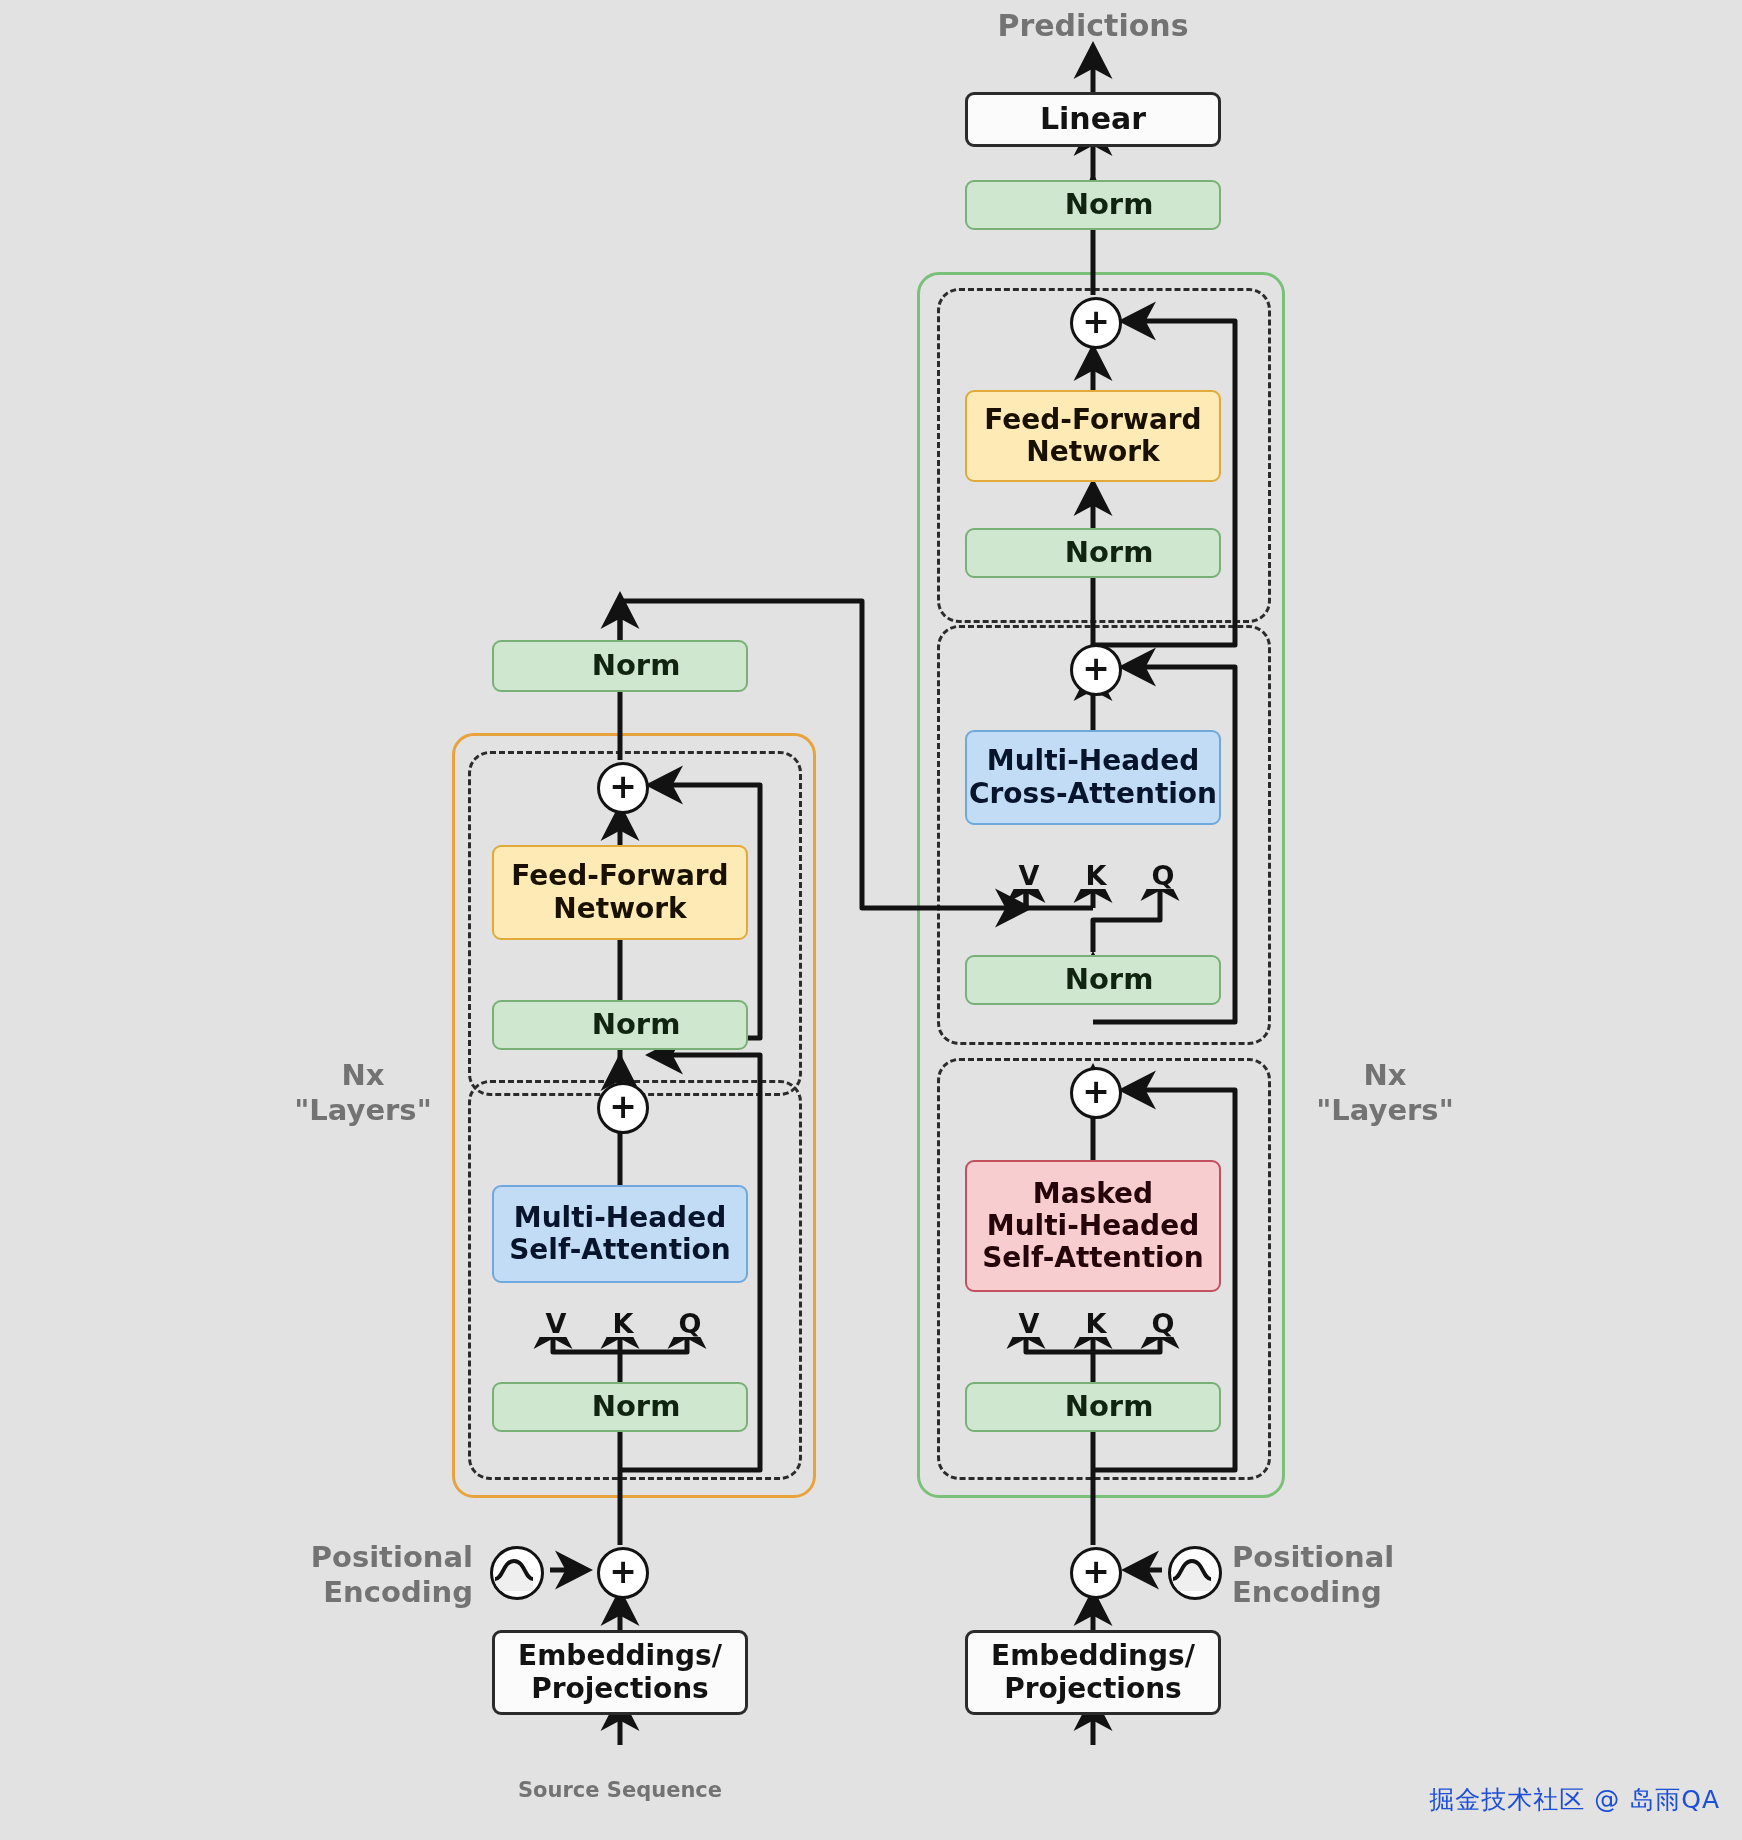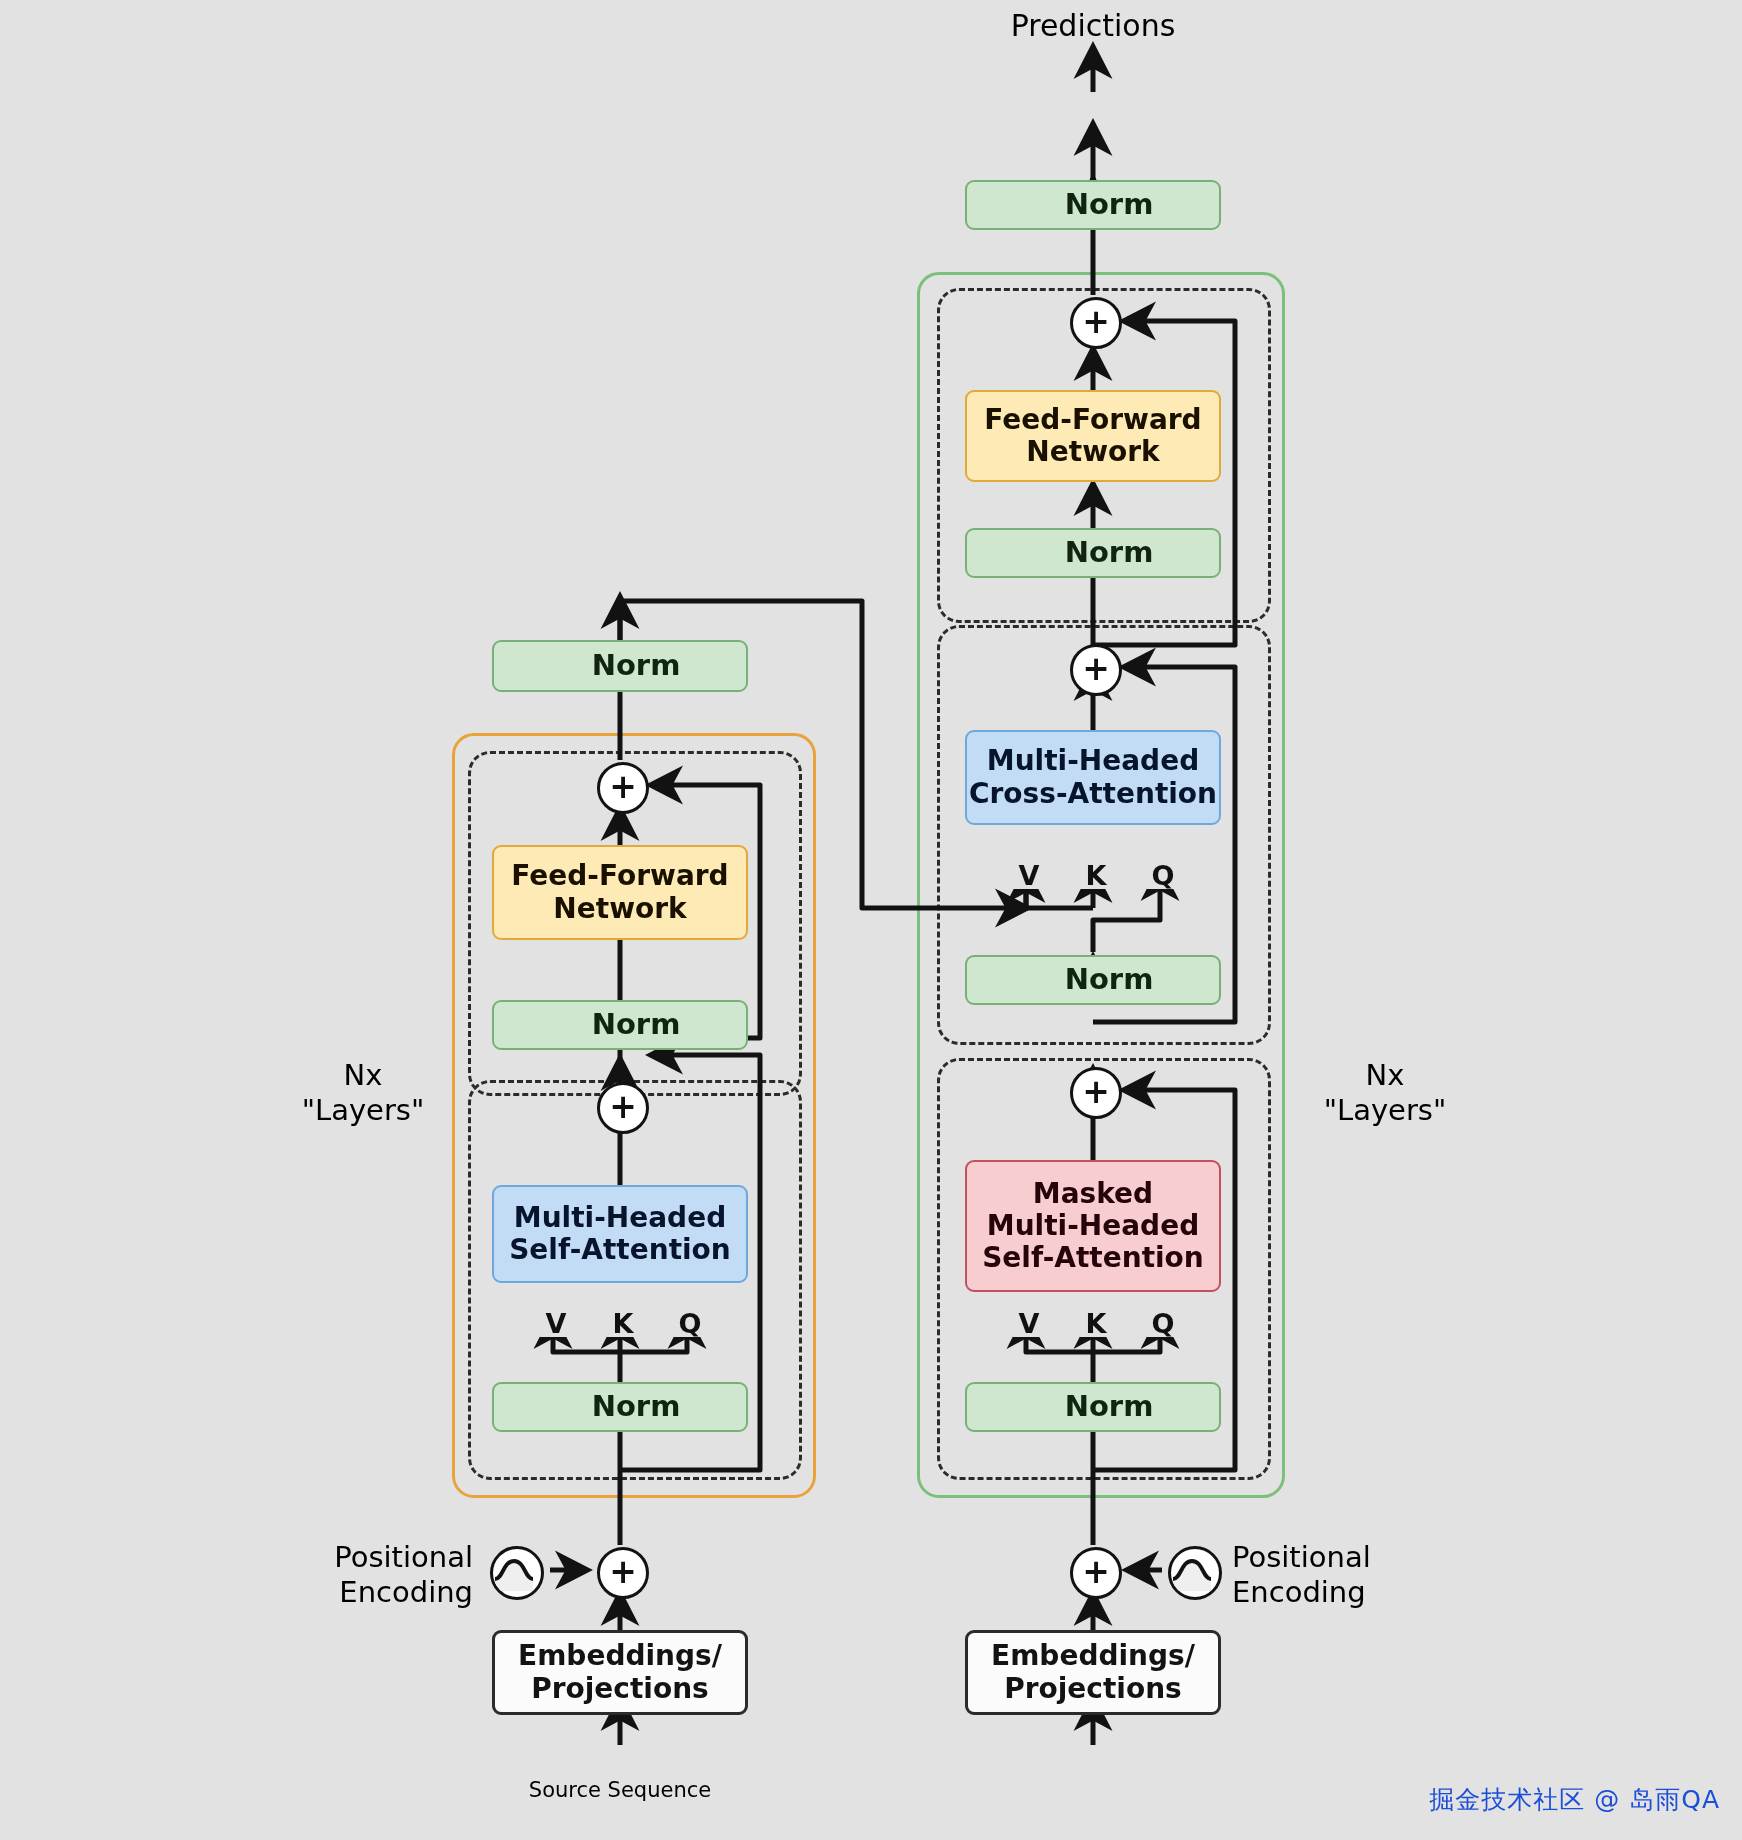--- a/index.html
+++ b/index.html
@@ -28,21 +28,21 @@
   .box-attn{background:#c3dcf5;border:2px solid #6fa8dc;color:#06152b;}
   .box-masked{background:#f7cdd0;border:2px solid #c2505f;color:#25040a;}
 
   
   .wrap{position:absolute;box-sizing:border-box;border-radius:22px;z-index:2;}
   .wrap-enc{border:3px solid #e8a33d;}
   .wrap-dec{border:3px solid #7ac07a;}
   .sub{position:absolute;box-sizing:border-box;border:3px dashed #2b2b2b;border-radius:22px;z-index:3;}
 
   
-  .txt{position:absolute;font-weight:normal;color:#000000;text-align:center;line-height:1.2;z-index:7;}
+  .txt{position:absolute;font-weight:bold;color:#737373;text-align:center;line-height:1.2;z-index:7;}
 
   
   svg.wires{position:absolute;left:0;top:0;width:1742px;height:1840px;z-index:4;pointer-events:none;}
 
   
   .plus{
     position:absolute;width:46px;height:46px;border-radius:50%;
     background:#ffffff;border:3.5px solid #121212;
     display:flex;align-items:center;justify-content:center;
     font-size:33px;font-weight:bold;color:#121212;line-height:1;
@@ -159,20 +159,21 @@
   <div class="sub" style="left:468px;top:751px;width:334px;height:345px;"></div>
   <div class="sub" style="left:468px;top:1080px;width:334px;height:400px;"></div>
 
   <div class="wrap wrap-dec" style="left:917px;top:272px;width:368px;height:1226px;"></div>
   <div class="sub" style="left:937px;top:288px;width:334px;height:335px;"></div>
   <div class="sub" style="left:937px;top:625px;width:334px;height:420px;"></div>
   <div class="sub" style="left:937px;top:1058px;width:334px;height:422px;"></div>
 
   <div class="txt" style="left:953px;top:8px;width:280px;font-size:30px;">Predictions</div>
 
+  <div class="box box-white" style="left:965px;top:92px;width:256px;height:55px;font-size:30px;">Linear</div>
 
   <div class="box box-norm" style="left:965px;top:180px;width:256px;height:50px;font-size:29px;">Norm</div>
 
   <div class="plus" style="left:1070px;top:297px;">
     <span>+</span>
   </div>
 
   <div class="box box-ffn" style="left:965px;top:390px;width:256px;height:92px;font-size:28px;flex-direction:column;">
     <div>Feed-Forward</div>
     <div>Network</div>

